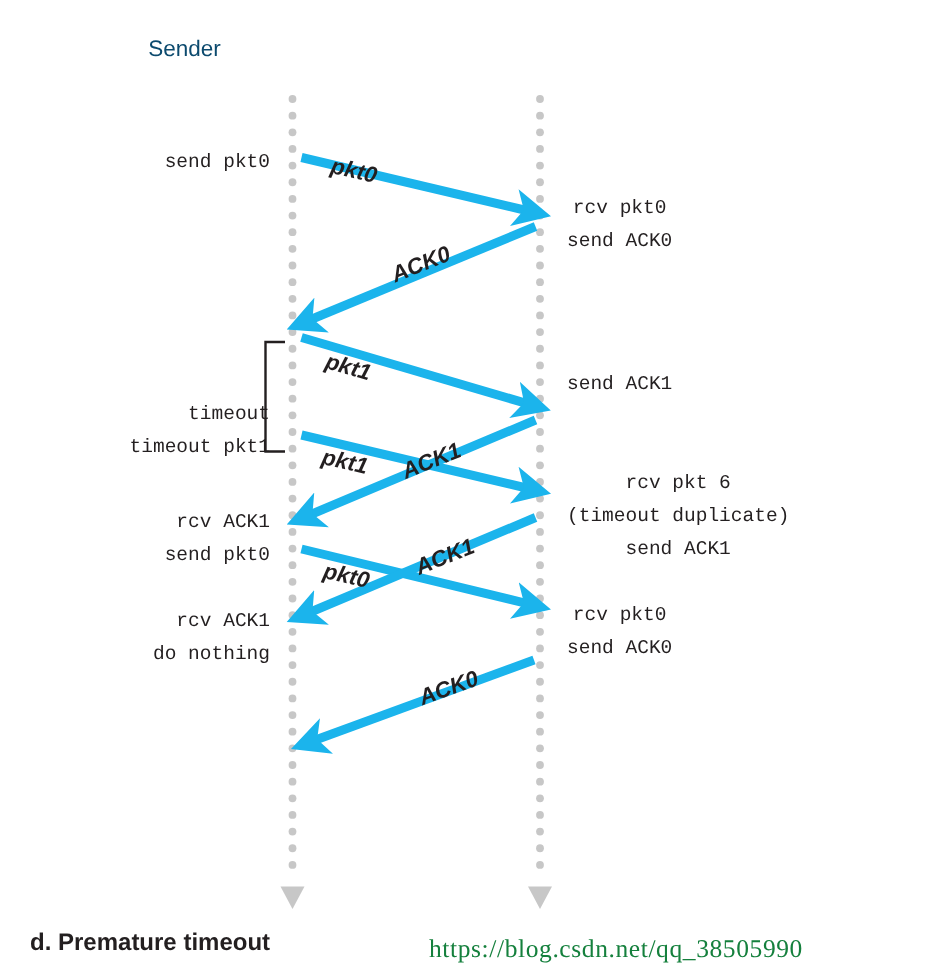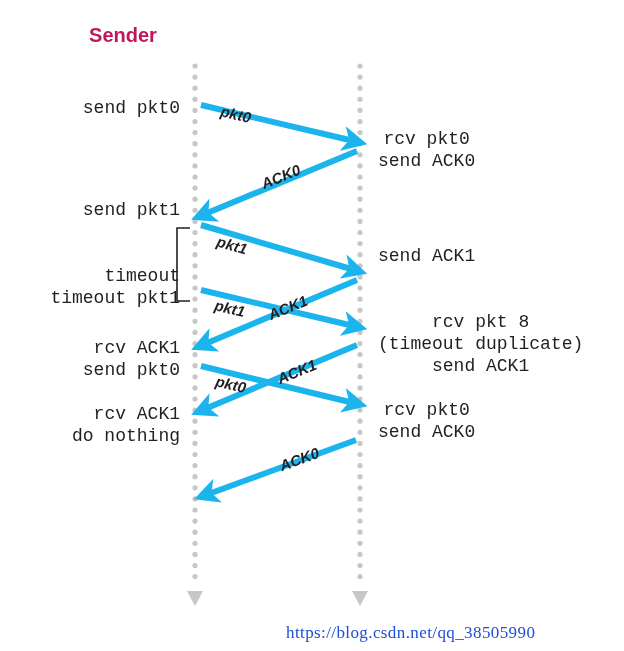--- a/index.html
+++ b/index.html
@@ -22,32 +22,32 @@
   }
   #diagram-svg {
     position: absolute;
     left: 0; top: 0;
     width: 624px;
     height: 651px;
   }
   .col-heading {
     position: absolute;
     font-family: "Liberation Sans", sans-serif;
-    font-weight: bold;
-    font-size: 20px;
-    color: #be185d;
+    font-weight: normal;
+    font-size: 15px;
+    color: #0c4a6e;
     white-space: nowrap;
   }
   #heading-sender  { left: 0px;   top: 24px; width: 246px; text-align: center; }
   #heading-receiver{ left: 330px; top: 24px; width: 220px; text-align: center; }
 
   .side-label {
     position: absolute;
     font-family: "Liberation Mono", monospace;
-    font-size: 18px;
+    font-size: 13px;
     color: #231f20;
     white-space: pre;
     line-height: 22px;
   }
   .left-label  { text-align: right; }
   .right-label { text-align: center;  }
 
   .edge-label {
     position: absolute;
     font-family: "Liberation Sans", sans-serif;
@@ -69,21 +69,21 @@
     color: #231f20;
     white-space: nowrap;
   }
   #watermark {
     position: absolute;
     left: 286px;
     top: 623px;
     font-family: "Liberation Serif", serif;
     font-size: 17px;
     letter-spacing: 0.4px;
-    color: #1d4ed8;
+    color: #15803d;
     white-space: nowrap;
   }
 </style>
 </head>
 <body>
 
 <div id="stage">
 
   <div class="col-heading" id="heading-sender">Sender</div>
 
@@ -206,38 +206,39 @@
         <line x1="201" y1="290" x2="358" y2="327" stroke="#1bb4ec" stroke-width="6" marker-end="url(#arrowhead)"></line>
         <line x1="357" y1="280" x2="200" y2="346" stroke="#1bb4ec" stroke-width="6" marker-end="url(#arrowhead)"></line>
         <line x1="201" y1="366" x2="358" y2="404" stroke="#1bb4ec" stroke-width="6" marker-end="url(#arrowhead)"></line>
         <line x1="357" y1="345" x2="200" y2="411" stroke="#1bb4ec" stroke-width="6" marker-end="url(#arrowhead)"></line>
         <line x1="356" y1="440" x2="203" y2="496" stroke="#1bb4ec" stroke-width="6" marker-end="url(#arrowhead)"></line>
       </g>
   </svg>
 
   <div id="left-labels">
       <div class="side-label left-label" style="top: 97px; left: 0px; width: 180px;"><div>send pkt0</div></div>
-      <div class="side-label left-label" style="top: 199px; left: 0px; width: 180px;"><div>send pkt1</div></div>
+      <div class="side-label left-label" style="top: 199px; left: 0px; width: 180px;"></div>
       <div class="side-label left-label" style="top: 265px; left: 0px; width: 180px;"><div>timeout</div><div>timeout pkt1</div></div>
       <div class="side-label left-label" style="top: 337px; left: 0px; width: 180px;"><div>rcv ACK1</div><div>send pkt0</div></div>
       <div class="side-label left-label" style="top: 403px; left: 0px; width: 180px;"><div>rcv ACK1</div><div>do nothing</div></div>
     </div>
   <div id="right-labels">
       <div class="side-label right-label" style="top: 128px; left: 378px;"><div>rcv pkt0</div><div>send ACK0</div></div>
       <div class="side-label right-label" style="top: 245px; left: 378px;"><div>send ACK1</div></div>
-      <div class="side-label right-label" style="top: 311px; left: 378px;"><div>rcv pkt 8</div><div>(timeout duplicate)</div><div>send ACK1</div></div>
+      <div class="side-label right-label" style="top: 311px; left: 378px;"><div>rcv pkt 6</div><div>(timeout duplicate)</div><div>send ACK1</div></div>
       <div class="side-label right-label" style="top: 399px; left: 378px;"><div>rcv pkt0</div><div>send ACK0</div></div>
     </div>
   <div id="edge-labels">
       <div class="edge-label" style="left: 219px; top: 102px; transform: rotate(13deg);">pkt0</div>
       <div class="edge-label" style="left: 265px; top: 175px; transform: rotate(-22deg);">ACK0</div>
       <div class="edge-label" style="left: 215px; top: 232px; transform: rotate(16deg);">pkt1</div>
       <div class="edge-label" style="left: 213px; top: 296px; transform: rotate(13deg);">pkt1</div>
       <div class="edge-label" style="left: 272px; top: 306px; transform: rotate(-22deg);">ACK1</div>
       <div class="edge-label" style="left: 214px; top: 372px; transform: rotate(13deg);">pkt0</div>
       <div class="edge-label" style="left: 281px; top: 370px; transform: rotate(-22deg);">ACK1</div>
       <div class="edge-label" style="left: 283px; top: 457px; transform: rotate(-20deg);">ACK0</div>
     </div>
 
+  <div id="caption">d. Premature timeout</div>
 
   <div id="watermark">https://blog.csdn.net/qq_38505990</div>
 
 </div>
 
 </body></html>

